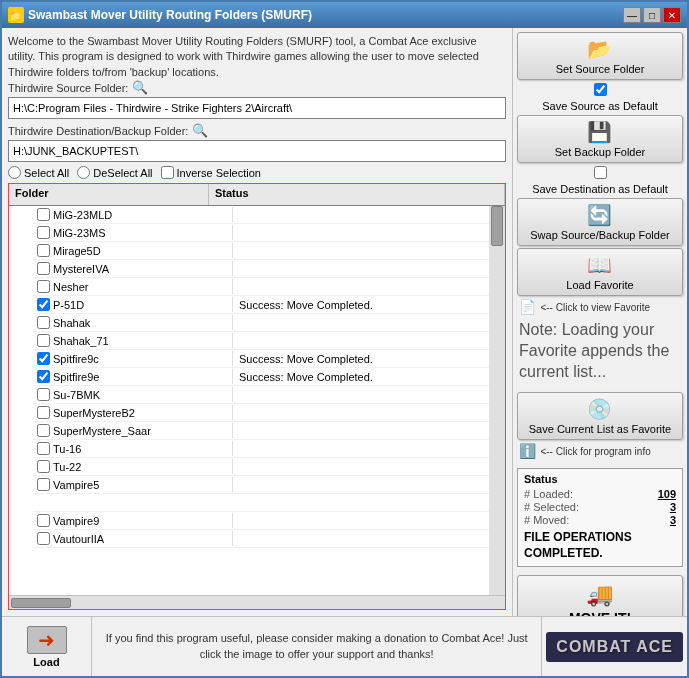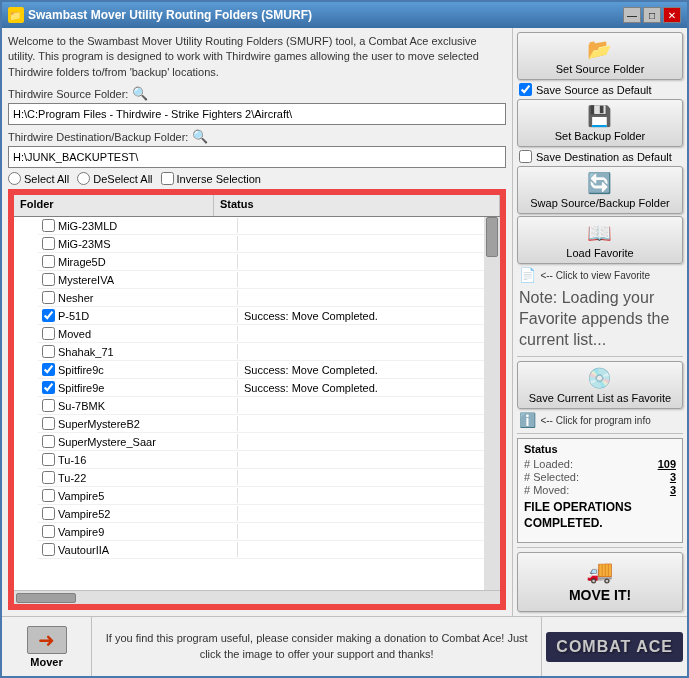--- a/index.html
+++ b/index.html
@@ -85,21 +85,21 @@
       flex-shrink: 0;
       display: flex;
       flex-direction: column;
       padding: 4px;
       gap: 2px;
       border-left: 1px solid #c0c0c0;
     }
     .welcome-text {
       font-size: 11px;
       color: #333;
-      margin-bottom: 6px;
+      margin-bottom: 0;
       line-height: 1.4;
     }
     .field-label {
       font-size: 11px;
       color: #333;
       display: flex;
       align-items: center;
       gap: 4px;
       margin-bottom: 2px;
     }
@@ -132,21 +132,21 @@
     .radio-item input[type=radio] { margin: 0; }
     .checkbox-item {
       display: flex;
       align-items: center;
       gap: 3px;
       font-size: 11px;
     }
     .checkbox-item input[type=checkbox] { margin: 0; }
     .table-container {
       flex: 1;
-      border: 6px solid #ef4444;
+      border: 1px solid #ef4444;
       overflow: hidden;
       display: flex;
       flex-direction: column;
     }
     .table-header {
       display: flex;
       background: #e8e8e8;
       border-bottom: 1px solid #808080;
       height: 22px;
     }
@@ -271,20 +271,21 @@
     }
     .rp-icon {
       font-size: 20px;
     }
     .rp-checkbox-row {
       display: flex;
       align-items: center;
       gap: 4px;
       font-size: 11px;
       padding: 1px 2px;
+      flex-direction: column;
     }
     .rp-checkbox-row input { margin: 0; }
     .status-box {
       border: 1px solid #a0a0a0;
       background: #f8f8f8;
       padding: 4px 6px;
       flex: 1;
       font-size: 11px;
     }
     .status-title {
@@ -468,21 +469,21 @@
               <div class="table-row">
       <div class="td-folder">
         <input type="checkbox" checked="" style="">
         <span>P-51D</span>
       </div>
       <div class="td-status">Success:  Move Completed.</div>
     </div>
               <div class="table-row">
       <div class="td-folder">
         <input type="checkbox" style="">
-        <span>Moved</span>
+        <span>Shahak</span>
       </div>
       <div class="td-status"></div>
     </div>
               <div class="table-row">
       <div class="td-folder">
         <input type="checkbox" style="">
         <span>Shahak_71</span>
       </div>
       <div class="td-status"></div>
     </div>
@@ -536,24 +537,20 @@
       <div class="td-status"></div>
     </div>
               <div class="table-row">
       <div class="td-folder">
         <input type="checkbox" style="">
         <span>Vampire5</span>
       </div>
       <div class="td-status"></div>
     </div>
               <div class="table-row">
-      <div class="td-folder">
-        <input type="checkbox" style="">
-        <span>Vampire52</span>
-      </div>
       <div class="td-status"></div>
     </div>
               <div class="table-row">
       <div class="td-folder">
         <input type="checkbox" style="">
         <span>Vampire9</span>
       </div>
       <div class="td-status"></div>
     </div>
               <div class="table-row">
@@ -638,20 +635,20 @@
         <span style="font-size:14px;font-weight:bold;">MOVE IT!</span>
       </button>
     </div>
   </div>
 
   <div class="bottom-bar">
     <div class="quit-section">
       <div class="quit-icon">
         <span style="color:#cc3300;font-size:20px;">➜</span>
       </div>
-      <span class="quit-label">Mover</span>
+      <span class="quit-label">Load</span>
     </div>
     <div class="donation-text">If you find this program useful, please consider making a donation to Combat Ace!  Just click the image to offer your support and thanks!</div>
     <div class="combat-ace-logo">
       <div class="logo-text">COMBAT ACE</div>
     </div>
   </div>
 </div>
 
 </body></html>

